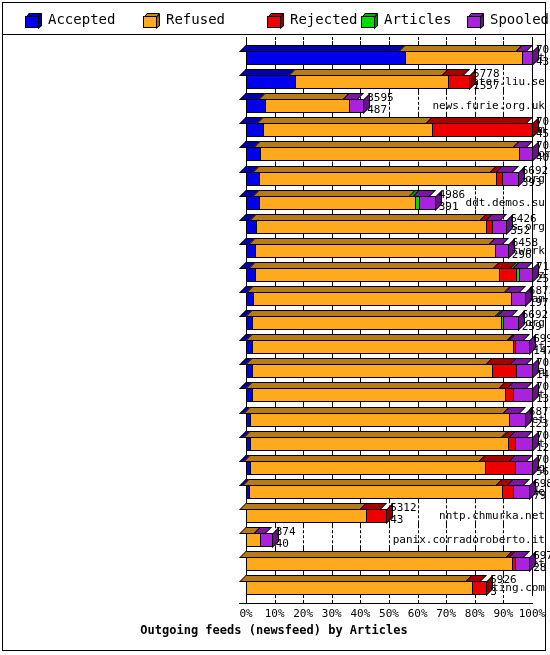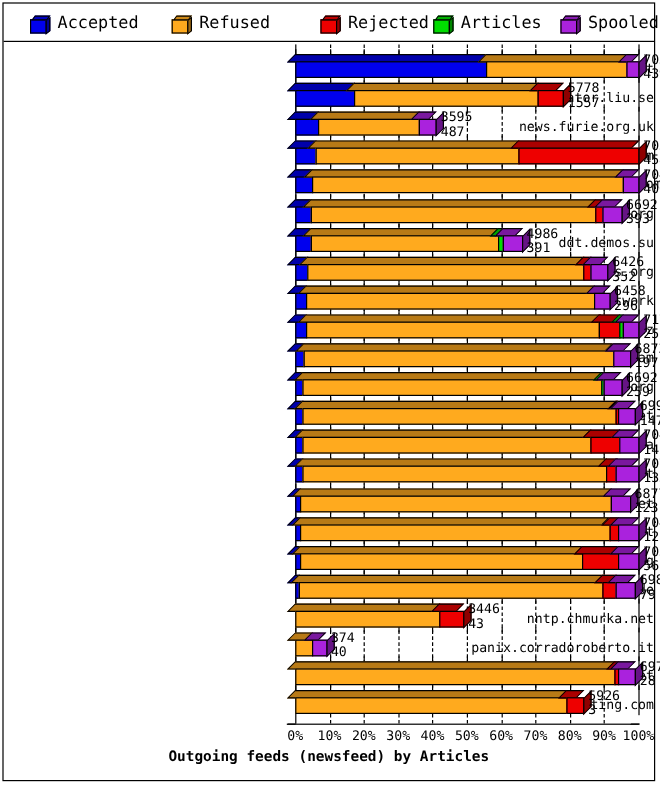--- a/index.html
+++ b/index.html
@@ -690,21 +690,21 @@
         <div class="tick" style="left: 237.8px; top: 463.9px; height: 4px;"></div>
         <div class="tick" style="left: 266.4px; top: 463.9px; height: 4px;"></div>
         <div class="tick" style="left: 295px; top: 463.9px; height: 4px;"></div>
         <div class="bar-row" style="left: 0px; top: 467.9px; width: 100%; height: 21px;">
           <div class="seg-top" style="left: 2px; width: 121.12px; height: 7px; background: rgb(184, 122, 22); border: 1px solid rgb(0, 0, 0); box-sizing: border-box; transform: skewX(-45deg); transform-origin: left bottom;"></div>
           <div class="seg" style="left: 9px; width: 121.12px; height: 14px; background: rgb(255, 170, 30);"></div>
           <div class="seg-top" style="left: 122.12px; width: 21.02px; height: 7px; background: rgb(171, 0, 0); border: 1px solid rgb(0, 0, 0); box-sizing: border-box; transform: skewX(-45deg); transform-origin: left bottom;"></div>
           <div class="seg" style="left: 129.12px; width: 21.02px; height: 14px; background: rgb(238, 0, 0);"></div>
           <div class="seg-right" style="left: 149.14px; top: 7px; height: 14px; background: rgb(143, 0, 0); transform: skewY(-45deg); transform-origin: left bottom;"></div>
         </div>
-        <div class="val" style="left: 153.14px; top: 466.9px;">3446</div>
+        <div class="val" style="left: 153.14px; top: 466.9px;">5312</div>
         <div class="val" style="left: 153.14px; top: 478.9px;">43</div>
         <div class="tick" style="left: 9px; top: 488px; height: 4px;"></div>
         <div class="tick" style="left: 37.6px; top: 488px; height: 4px;"></div>
         <div class="tick" style="left: 66.2px; top: 488px; height: 4px;"></div>
         <div class="tick" style="left: 94.8px; top: 488px; height: 4px;"></div>
         <div class="tick" style="left: 123.4px; top: 488px; height: 4px;"></div>
         <div class="tick" style="left: 152px; top: 488px; height: 4px;"></div>
         <div class="tick" style="left: 180.6px; top: 488px; height: 4px;"></div>
         <div class="tick" style="left: 209.2px; top: 488px; height: 4px;"></div>
         <div class="tick" style="left: 237.8px; top: 488px; height: 4px;"></div>

